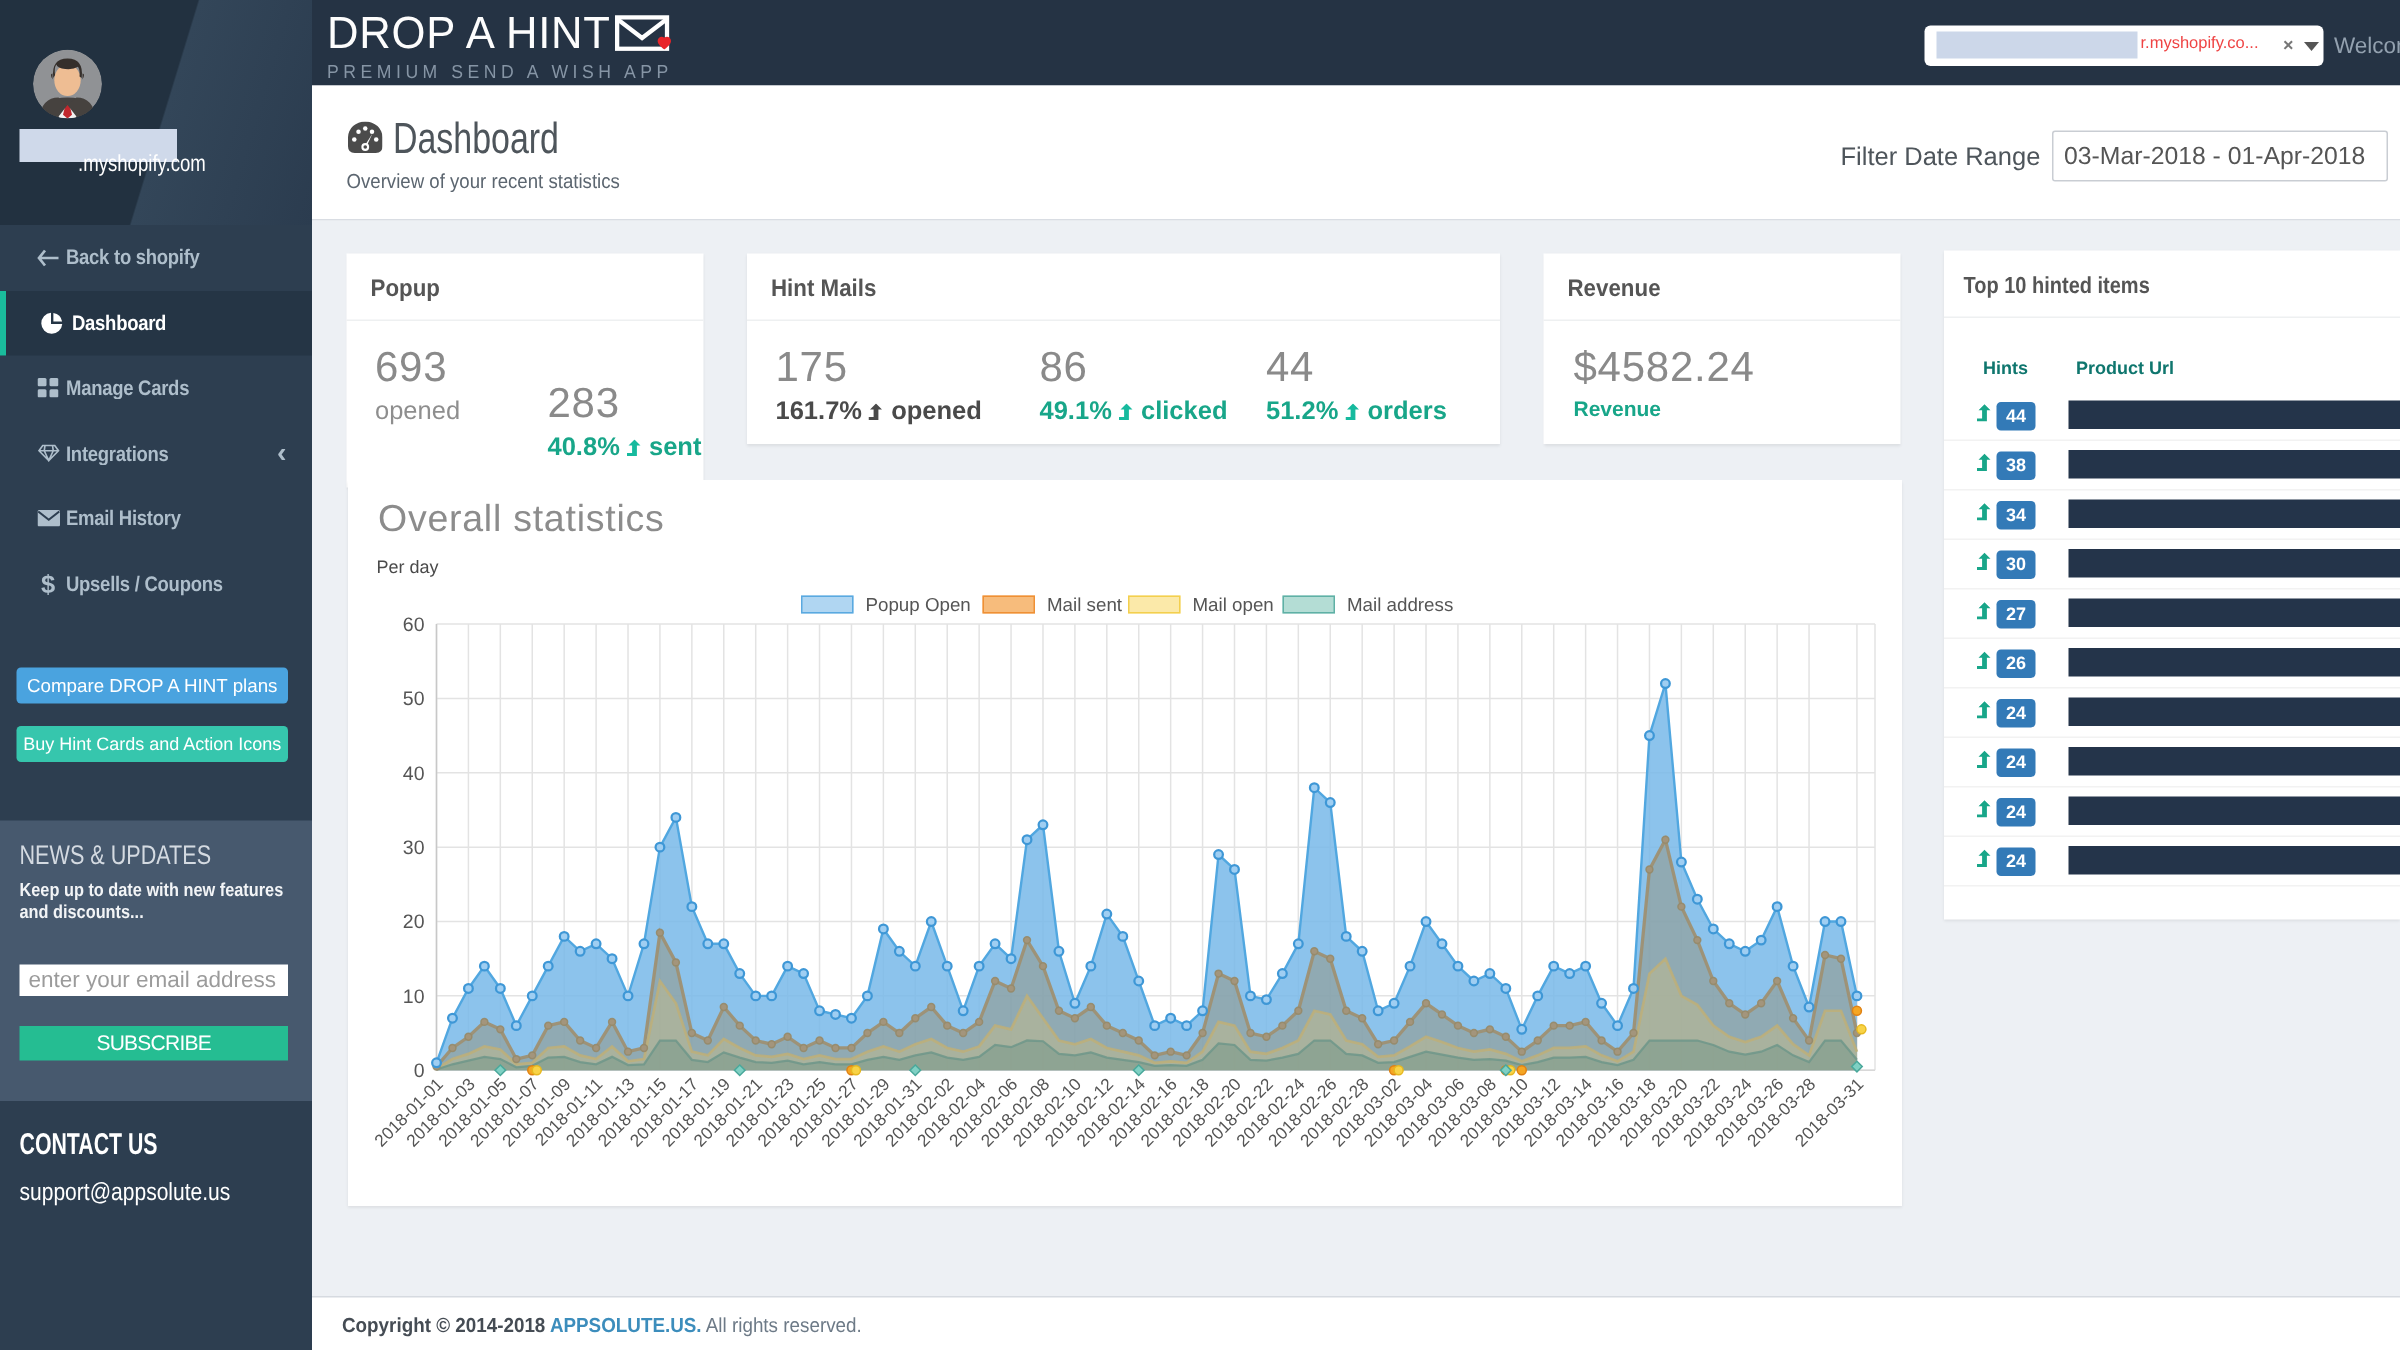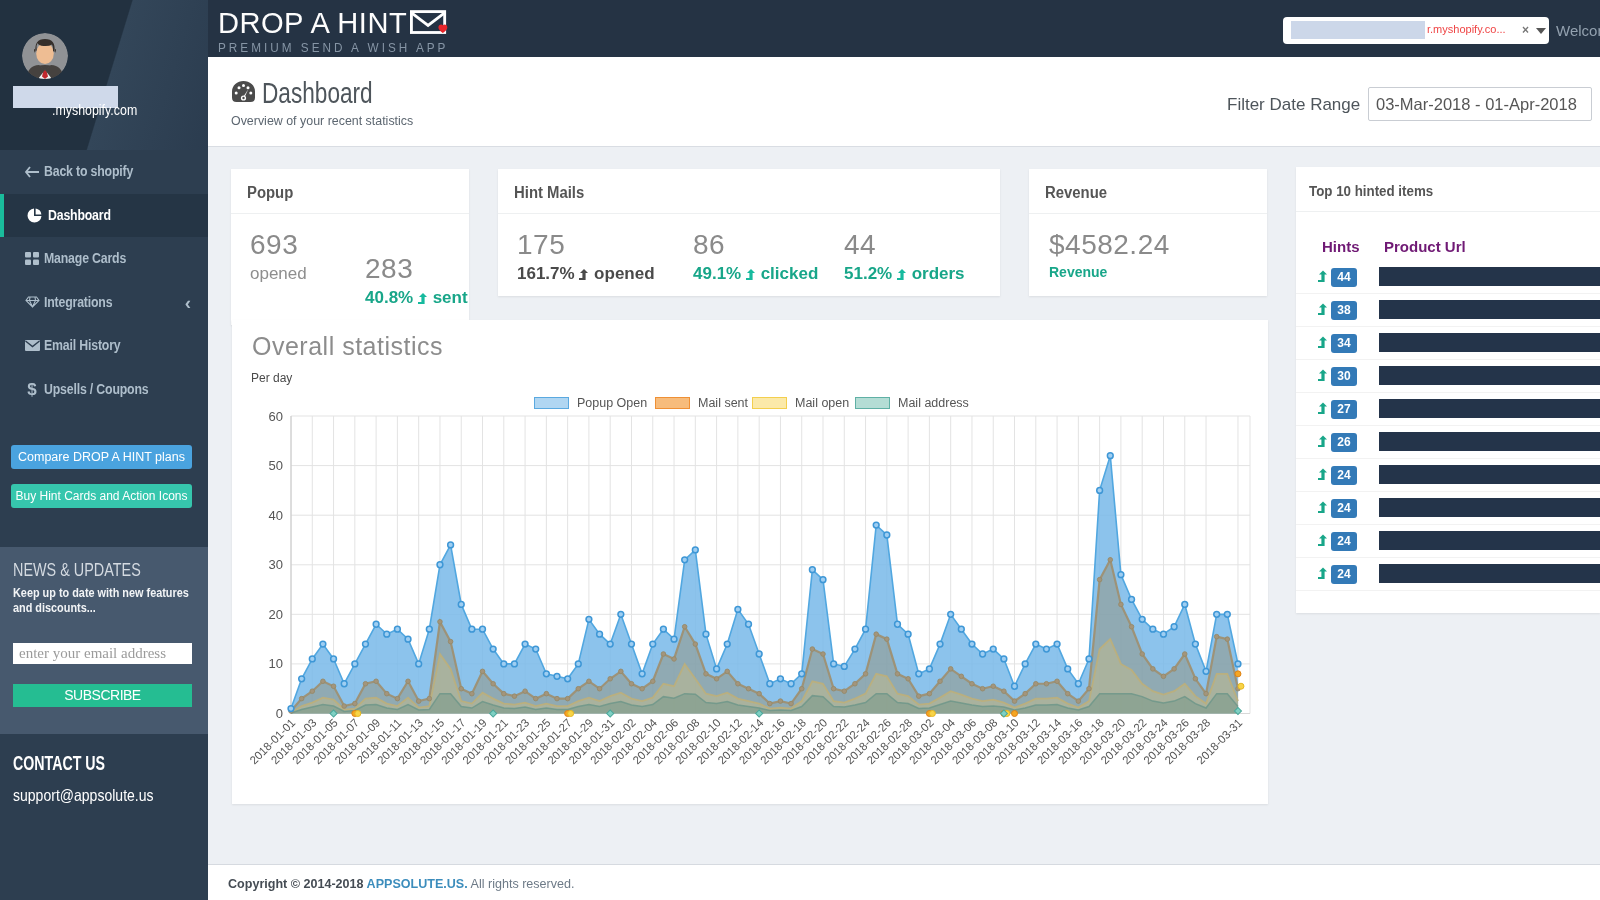--- a/index.html
+++ b/index.html
@@ -29,21 +29,21 @@
 .mitem .lbl { margin-left:44px; }
 .mitem.active { background:#253545; color:#fff; border-left:4px solid #1abc9c; }
 .mitem.active .ic { left:20px; }
 .mitem .chev { position:absolute; right:17px; top:0; font-size:19px; color:#aebecb; font-weight:bold; }
 #btn-blue, #btn-green { position:absolute; left:11px; width:181px; height:24px; border-radius:3px; color:#fff; font-size:13px; text-align:center; line-height:24px; }
 #btn-blue { top:445px; background:#4aa3df; font-size:12.5px; }
 #btn-green { top:484px; background:#36c6ad; font-size:12px; }
 #news { position:absolute; left:0; top:547px; width:208px; height:187px; background:#47596e; color:#fff; }
 #news h3 { font-size:18px; font-weight:400; color:#d4dae1; position:absolute; left:13px; top:13px; transform:scaleX(0.8); transform-origin:left; white-space:nowrap; }
 #news .p { position:absolute; left:13px; top:39px; font-size:12.5px; font-weight:bold; line-height:15px; color:#f2f4f6; white-space:nowrap; transform:scaleX(0.87); transform-origin:left; }
-#news input { position:absolute; left:13px; top:96px; width:179px; height:21px; border:none; font-size:15px; padding-left:6px; color:#8b5cf6; font-family:Liberation Serif, serif; }
+#news input { position:absolute; left:13px; top:96px; width:179px; height:21px; border:none; font-size:15px; padding-left:6px; color:#8b5cf6; font-family:Liberation Sans, sans-serif; }
 #news input::placeholder { color:#9b9b9b; }
 #subscribe { position:absolute; left:13px; top:137px; width:179px; height:23px; background:#25bd92; color:#fff; font-size:14px; text-align:center; line-height:23px; letter-spacing:-0.5px; }
 #contact { position:absolute; left:13px; top:752px; color:#fff; }
 #contact .t1 { font-size:20px; font-weight:bold; transform:scaleX(0.71); transform-origin:left; white-space:nowrap; }
 #contact .t2 { font-size:16.5px; margin-top:11px; font-weight:400; transform:scaleX(0.85); transform-origin:left; white-space:nowrap; }
 
 #chead { position:absolute; left:208px; top:57px; width:1392px; height:90px; background:#fff; border-bottom:1px solid #d9dde3; }
 #chead h1 { position:absolute; left:54px; top:20px; font-size:29px; font-weight:300; color:#4e555b; transform:scaleX(0.78); transform-origin:left; white-space:nowrap; }
 #chead .ov { position:absolute; left:23px; top:56px; font-size:13.5px; color:#5c6670; transform:scaleX(0.92); transform-origin:left; white-space:nowrap; }
 #fdr-label { position:absolute; left:1019px; top:38px; font-size:17px; color:#4e555b; }
@@ -56,21 +56,21 @@
 .smlbl { font-size:17px; color:#8e8e8e; margin-top:3px; }
 .green { color:#18a689; font-weight:bold; }
 .dark  { color:#4a4a4a; font-weight:bold; }
 #card-popup { left:231px; top:169px; width:238px; height:156px; }
 #card-hint  { left:498px; top:169px; width:502px; height:127px; }
 #card-rev   { left:1029px; top:169px; width:238px; height:127px; }
 #card-top10 { left:1296px; top:167px; width:304px; height:446px; }
 #card-chart { left:232px; top:320px; width:1036px; height:484px; }
 .statcol { position:absolute; top:60px; }
 
-#card-top10 .hcol { position:absolute; font-size:15px; font-weight:bold; color:#701a75; top:71px; }
+#card-top10 .hcol { position:absolute; font-size:12px; font-weight:bold; color:#0f766e; top:71px; }
 #t10rows { position:absolute; left:0; top:94px; width:304px; }
 .t10row { position:absolute; left:0; width:304px; height:33px; border-bottom:1px solid #f2f2f2; }
 .t10row .badge { position:absolute; left:35px; top:7px; width:26px; height:19px; background:#337ab7; border-radius:3px; color:#fff; font-size:12px; font-weight:bold; text-align:center; line-height:19px; }
 .t10row .bar { position:absolute; left:83px; top:6px; width:221px; height:19px; background:#24344a; }
 .t10row .arr { position:absolute; left:22px; top:7px; }
 
 #card-chart h2 { position:absolute; left:20px; top:12px; font-size:25px; font-weight:300; color:#8c8c8c; letter-spacing:0.5px; }
 #card-chart .per { position:absolute; left:19px; top:51px; font-size:12px; color:#4a4a4a; }
 .leg { position:absolute; top:77px; height:13px; }
 .leg .box { position:absolute; left:0; top:0; width:35px; height:12px; border-width:1px; border-style:solid; }

